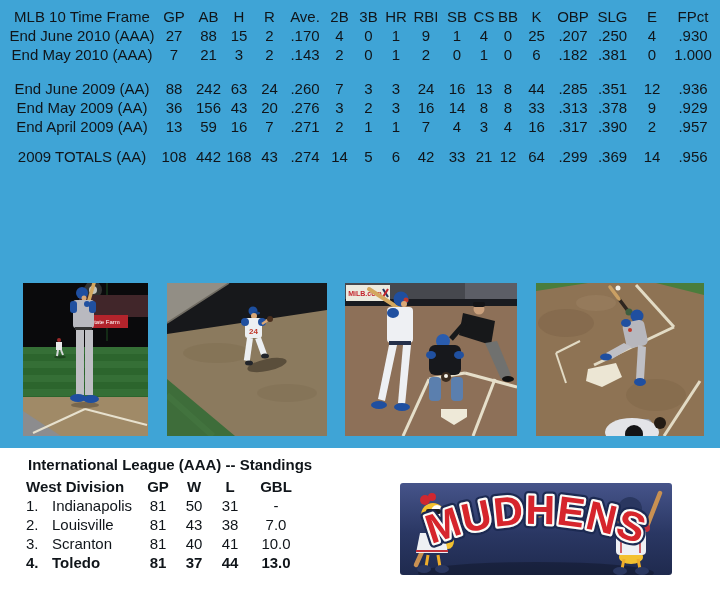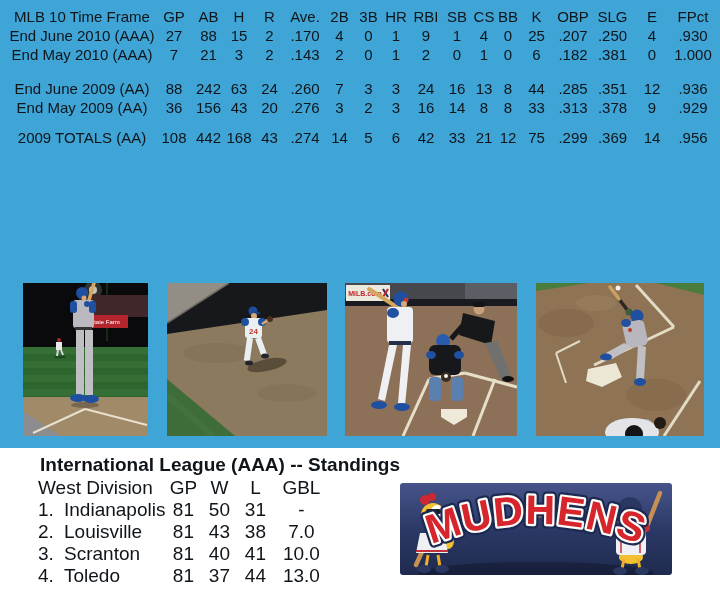--- a/index.html
+++ b/index.html
@@ -17,25 +17,25 @@
     font-size:15px;line-height:19px;white-space:nowrap;
   }
   table.stats td{height:19px;padding:0;text-align:center;overflow:visible;}
   table.stats td:first-child{text-align:center;padding-left:2px;}
   table.stats tr.r-gap td{height:15px;}
   table.stats tr.r-gap2 td{height:11px;}
   
   .shot{position:absolute;}
   .shot svg{display:block;}
   
-  .standings-block{position:absolute;left:38px;top:455px;font-size:19px;}
+  .standings-block{position:absolute;left:26px;top:455px;font-size:15px;}
   .s-title{font-weight:bold;margin-left:2px;line-height:19px;}
   table.standings{border-collapse:collapse;table-layout:fixed;margin-top:3px;}
   table.standings td{height:19px;padding:0;white-space:nowrap;}
-  table.standings tr.bold td{font-weight:normal;margin-left:16px;}
+  table.standings tr.bold td{font-weight:bold;margin-left:16px;}
   td.c-rank{text-align:left;}
   td.c-team{text-align:left;}
   td.c-num{text-align:center;}
   
   .logo{position:absolute;left:400px;top:483px;width:272px;height:92px;}
 </style>
 </head>
 <body>
 
 <div class="blue-area"></div>
@@ -158,38 +158,58 @@
         <td>16</td>
         <td>14</td>
         <td>8</td>
         <td>8</td>
         <td>33</td>
         <td>.313</td>
         <td>.378</td>
         <td>9</td>
         <td>.929</td>
       </tr>
+      <tr class="r-data">
+        <td>End April 2009 (AA)</td>
+        <td>13</td>
+        <td>59</td>
+        <td>16</td>
+        <td>7</td>
+        <td>.271</td>
+        <td>2</td>
+        <td>1</td>
+        <td>1</td>
+        <td>7</td>
+        <td>4</td>
+        <td>3</td>
+        <td>4</td>
+        <td>16</td>
+        <td>.317</td>
+        <td>.390</td>
+        <td>2</td>
+        <td>.957</td>
+      </tr>
       <tr class="r-gap2">
         <td colspan="18"></td>
       </tr>
       <tr class="r-data">
         <td>2009 TOTALS (AA)</td>
         <td>108</td>
         <td>442</td>
         <td>168</td>
         <td>43</td>
         <td>.274</td>
         <td>14</td>
         <td>5</td>
         <td>6</td>
         <td>42</td>
         <td>33</td>
         <td>21</td>
         <td>12</td>
-        <td>75</td>
+        <td>64</td>
         <td>.299</td>
         <td>.369</td>
         <td>14</td>
         <td>.956</td>
       </tr>
     </tbody>
 </table>
 
 <div class="shot" style="left:23px;top:283px;">
 <svg width="125" height="153" viewBox="0 0 125 153">

